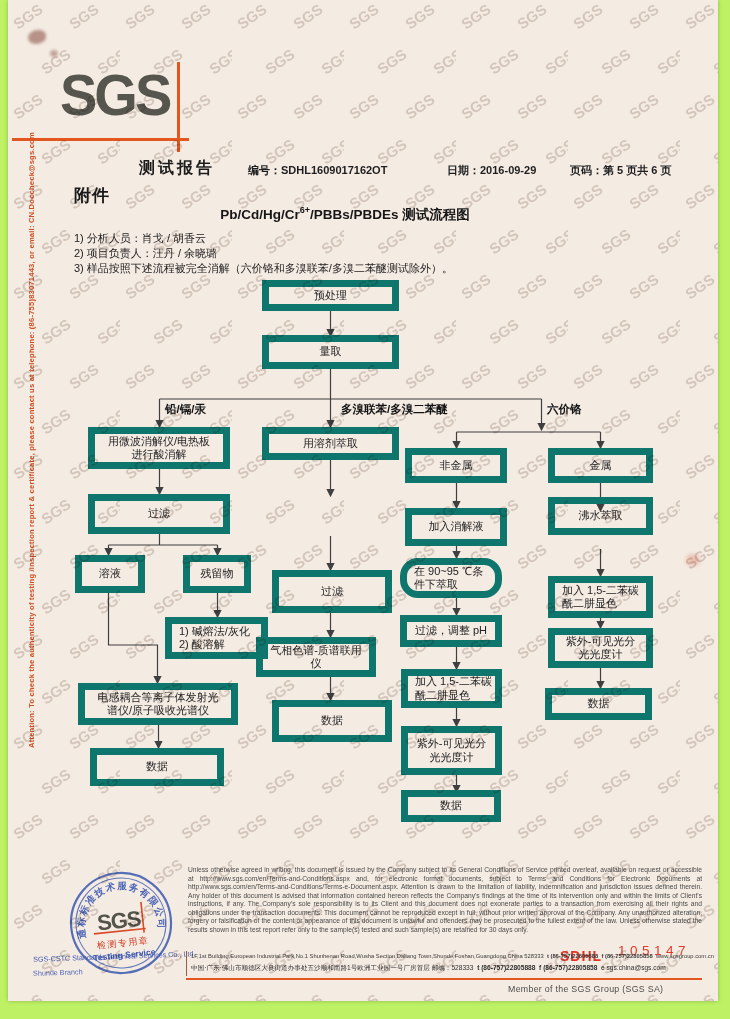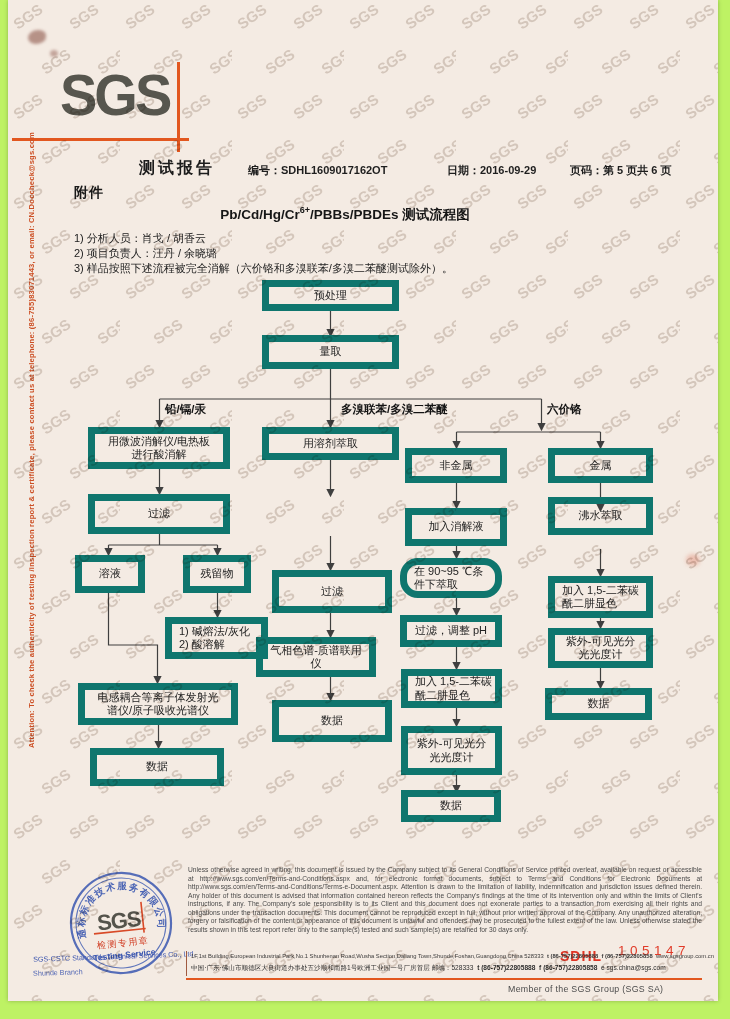--- a/index.html
+++ b/index.html
@@ -7,21 +7,21 @@
   .screen{position:relative;width:730px;height:1019px;background:#bef264;overflow:hidden;}
   .paper{position:absolute;left:8px;top:0;width:710px;height:1001px;background:#f4ebe3;box-shadow:0 0 4px rgba(0,0,0,.25);}
   .abs{position:absolute;}
   
   .sgs-logo{left:60px;top:68px;font-size:56px;font-weight:bold;color:#57564e;letter-spacing:-3px;transform:scaleY(1.02);line-height:1;}
   .vline-orange{left:177px;top:62px;width:3px;height:90px;background:#e2571f;}
   .hline-orange{left:12px;top:138px;width:177px;height:3px;background:#e2571f;}
   .report-title{left:116px;top:158px;font-size:16px;font-weight:bold;color:#1c1c1c;letter-spacing:3px;margin-left:23px;}
   .meta{top:163px;font-size:11px;font-weight:bold;color:#1e1e1e;}
   
-  .att-label{left:74px;top:184px;font-size:14px;font-weight:bold;color:#1a1a1a;letter-spacing:1px;}
+  .att-label{left:74px;top:184px;font-size:17px;font-weight:bold;color:#1a1a1a;letter-spacing:1px;}
   .fc-title{left:180px;top:205px;width:330px;text-align:center;font-size:13.5px;font-weight:bold;color:#161616;}
   .fc-title sup{font-size:9px;}
   .note{left:74px;font-size:11px;color:#222;}
   
   .node{position:absolute;box-sizing:border-box;border:7px solid #0f766e;display:flex;align-items:center;justify-content:center;text-align:center;font-size:11px;line-height:13.5px;color:#242424;white-space:pre-line;}
   .node.la{justify-content:flex-start;text-align:left;padding-left:7px;}
   .blabel{position:absolute;font-size:11.5px;font-weight:bold;color:#141414;white-space:nowrap;}
   .connectors{left:0;top:0;pointer-events:none;}
   
   .side-note{left:27px;top:748px;width:612px;transform:rotate(-90deg);transform-origin:0 0;font-size:7.6px;font-weight:bold;color:#cc4f24;letter-spacing:.2px;white-space:nowrap;}

